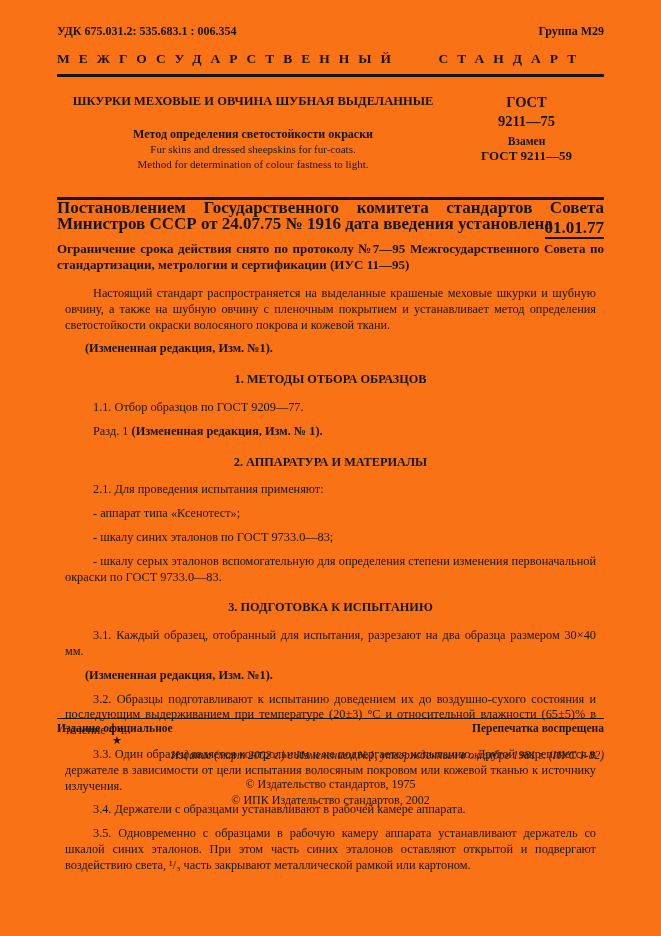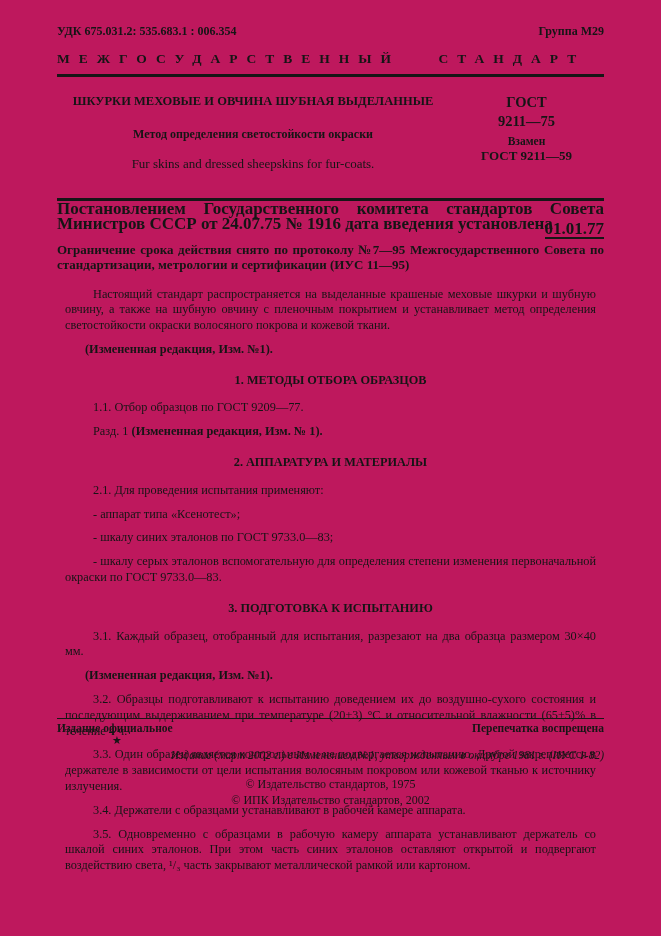--- a/index.html
+++ b/index.html
@@ -1,20 +1,20 @@
 <!DOCTYPE html>
 <html><head>
 <meta charset="utf-8">
 <style>
   html,body { margin:0; padding:0; background:#dddddb; }
   .page {
     position:relative;
     width:661px; height:936px;
     margin:0 auto;
-    background:#be185d;
+    background:#f97316;
     color:#151515;
     font-family:"Liberation Serif", serif;
     box-sizing:border-box;
     padding:24px 57px 0 57px;
     overflow:hidden;
   }
   
   .udk-row { display:flex; justify-content:space-between; font-weight:bold; font-size:12px; }
   .std-type {
     margin-top:12px;
@@ -22,21 +22,21 @@
     letter-spacing:9px; word-spacing:26px;
     white-space:nowrap;
     padding-bottom:7px;
     border-bottom:3px solid #161616;
   }
   
   .title-block { display:flex; margin-top:17px; }
   .title-left { width:392px; text-align:center; }
   .title-ru { font-weight:bold; font-size:12.5px; line-height:15px; }
   .title-sub { font-weight:bold; font-size:12px; margin-top:18px; }
-  .title-en { font-size:13px; line-height:14.5px; margin-top:15px; }
+  .title-en { font-size:11px; line-height:14.5px; }
   .title-right { flex:1; text-align:center; font-weight:bold; }
   .gost-label { font-size:14.5px; }
   .gost-number { font-size:14.5px; line-height:20px; }
   .instead-label { font-size:11.5px; margin-top:4px; }
   .instead-number { font-size:13px; line-height:17px; }
 
   .rule-thick { border-top:3px solid #161616; margin-top:26px; }
 
   
   .decree { position:relative; font-weight:bold; font-size:17px; line-height:15.5px; text-align:justify; }
@@ -73,20 +73,21 @@
   </div>
 
   <div class="std-type">МЕЖГОСУДАРСТВЕННЫЙ СТАНДАРТ</div>
 
   <div class="title-block">
     <div class="title-left">
       <div class="title-ru">ШКУРКИ МЕХОВЫЕ И ОВЧИНА ШУБНАЯ ВЫДЕЛАННЫЕ</div>
       <div class="title-sub">Метод определения светостойкости окраски</div>
       <div class="title-en">
         <div>Fur skins and dressed sheepskins for fur-coats.</div>
+        <div>Method for determination of colour fastness to light.</div>
       </div>
     </div>
     <div class="title-right">
       <div class="gost-label">ГОСТ</div>
       <div class="gost-number">9211—75</div>
       <div class="instead-label">Взамен</div>
       <div class="instead-number">ГОСТ 9211—59</div>
     </div>
   </div>
 

